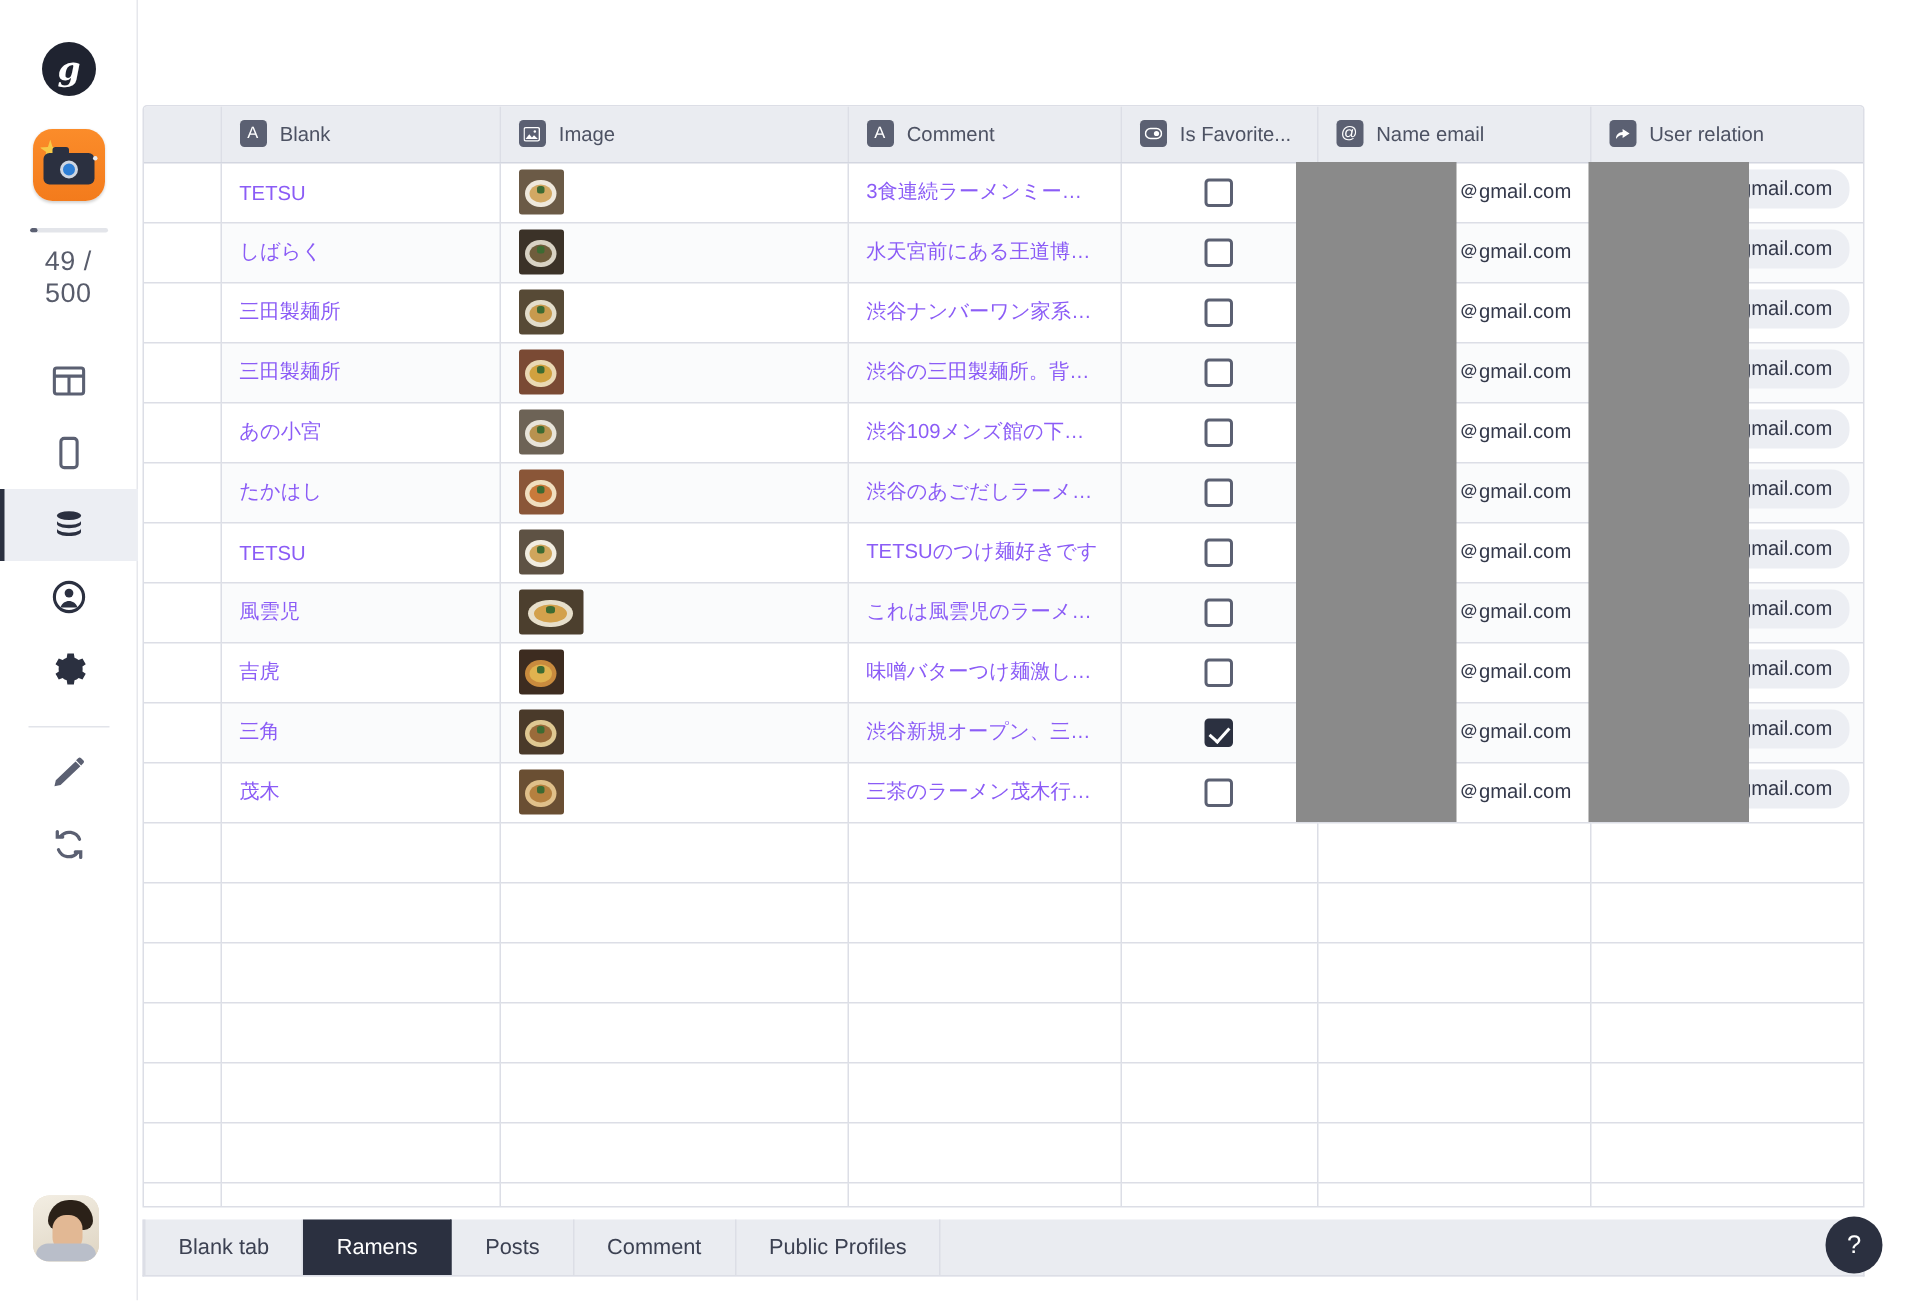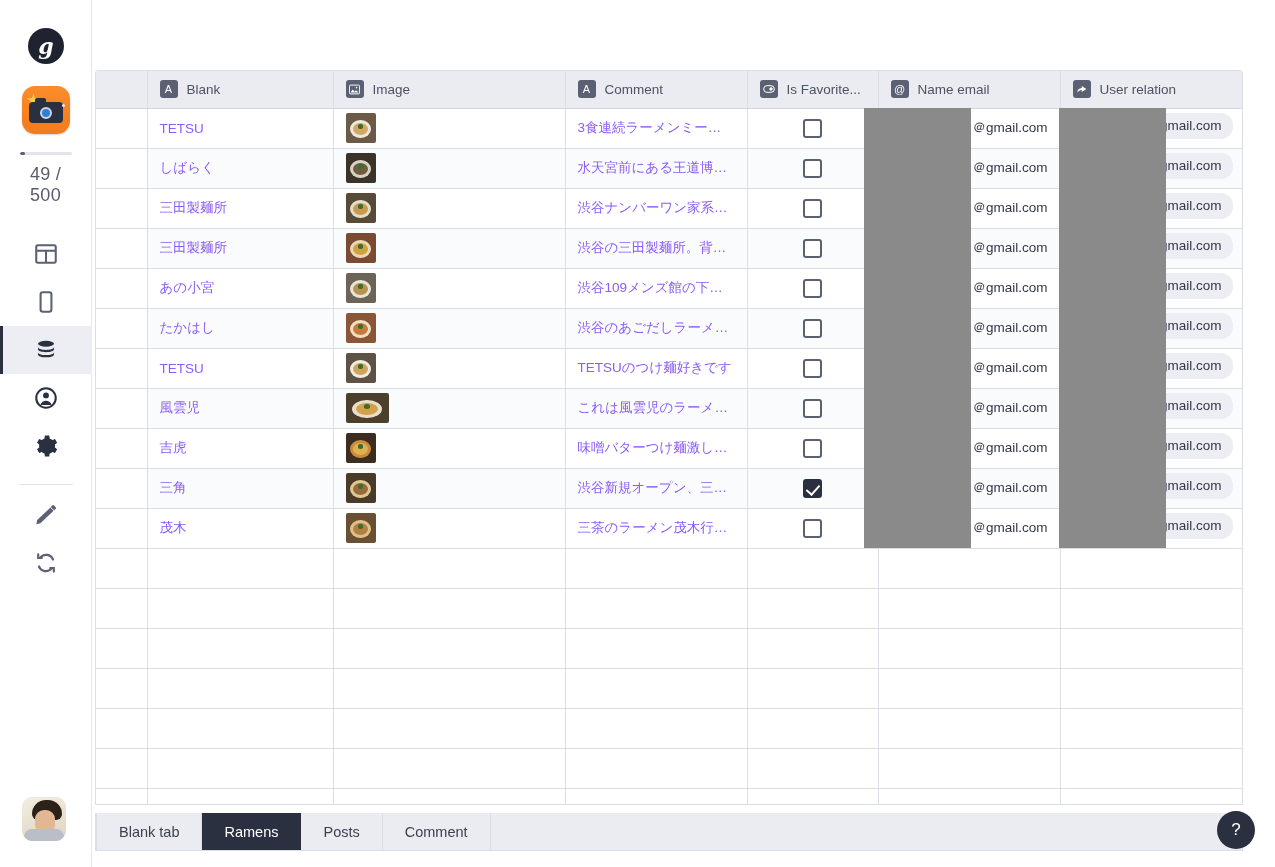--- a/index.html
+++ b/index.html
@@ -719,20 +719,21 @@
 
       <div class="mask" id="mask-email" style="left: 768px; top: 37px; width: 107px; height: 440px;"></div>
       <div class="mask" id="mask-relation" style="left: 963px; top: 37px; width: 107px; height: 440px;"></div>
     </div>
 
     <div class="tabbar" id="tabbar">
         <div class="tab">Blank tab</div>
         <div class="tab active">Ramens</div>
         <div class="tab">Posts</div>
         <div class="tab">Comment</div>
+        <div class="tab">Public Profiles</div>
         <div class="tab tab-filler"></div>
       </div>
 
     <button class="help-btn">
       <span>?</span>
     </button>
   </div>
 </div>
 
 </body></html>

